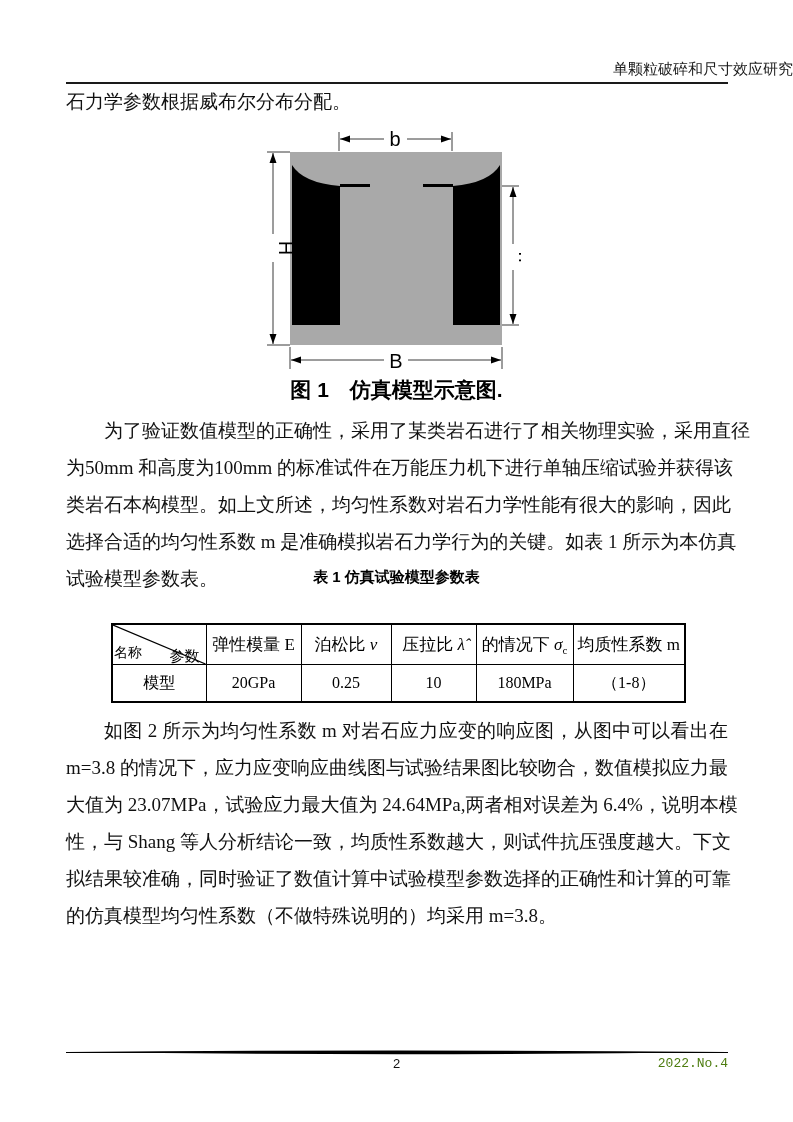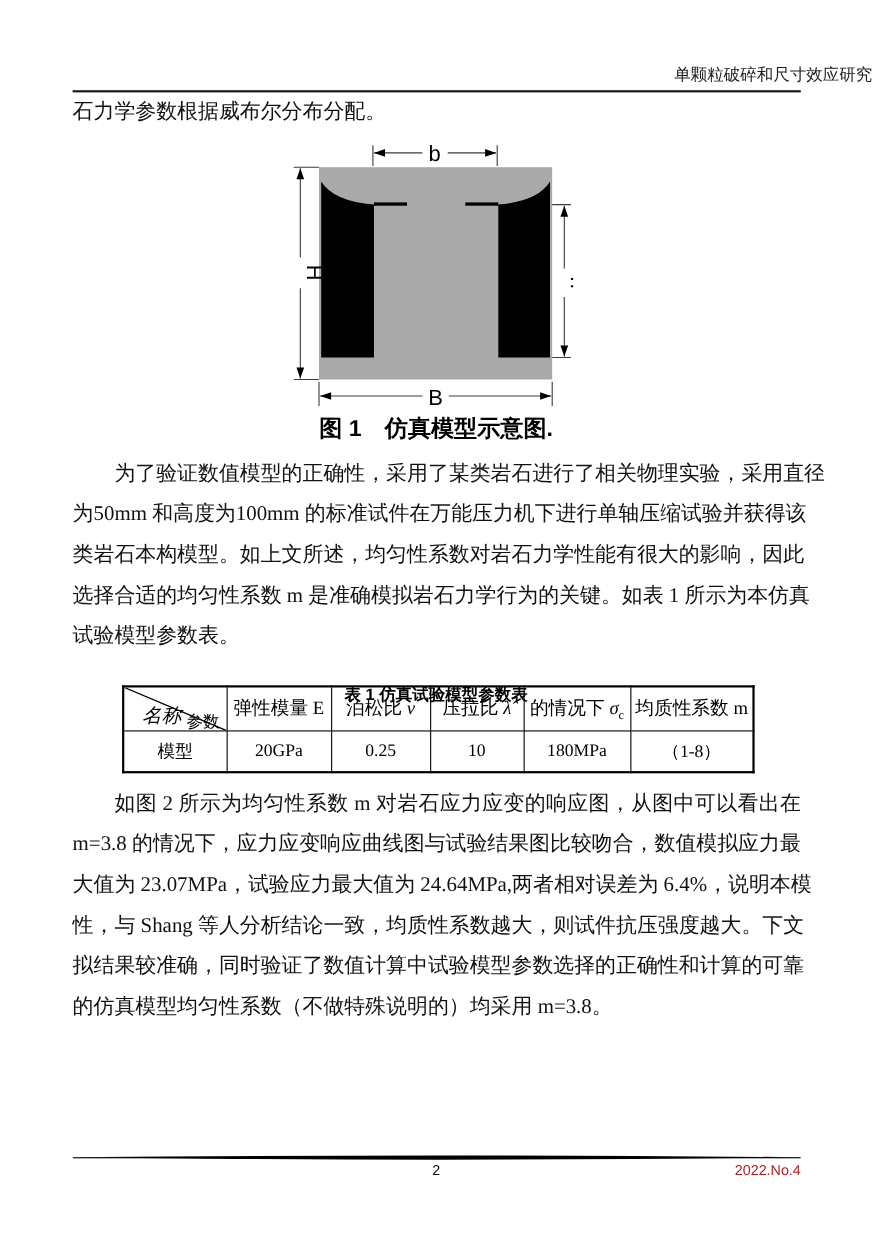--- a/index.html
+++ b/index.html
@@ -37,51 +37,51 @@
   .para .bline{
     height:37px;line-height:37px;white-space:nowrap;
     text-align:justify;text-align-last:justify;
   }
   .para .bline.last{text-align-last:left;white-space:normal;}
   .para .bline.indent{text-indent:2em;}
   #para1{top:412px;}
   #para2{top:712px;}
   
   .tbl-caption{
-    position:absolute;top:621px;left:0;right:0;text-align:center;
+    position:absolute;top:566px;left:0;right:0;text-align:center;
     font-family:"Liberation Sans","DejaVu Sans",sans-serif;
     font-weight:bold;font-size:15px;line-height:22px;color:#000;
   }
   .ptable{
     position:absolute;top:623px;left:111px;
     border-collapse:collapse;table-layout:fixed;
     font-size:17px;color:#000;
   }
   .ptable th,.ptable td{
     border:1px solid #000;text-align:center;vertical-align:middle;
     font-weight:normal;padding:0;
   }
   .ptable{border:2px solid #000;}
   .ptable tr.hrow th{height:39px;}
   .ptable tr.drow td{height:36px;font-size:16px;margin-top:40px;}
   .corner{position:relative;}
   .corner svg{position:absolute;left:0;top:0;width:100%;height:100%;}
   .corner .c-tr{position:absolute;top:2px;right:6px;font-size:15px;margin-top:20px;}
-  .corner .c-bl{position:absolute;bottom:2px;left:16px;font-size:18px;font-style:italic;}
+  .corner .c-bl{position:absolute;bottom:2px;left:1px;font-size:14px;}
   .sym{font-style:italic;font-family:"Liberation Serif","DejaVu Serif",serif;}
   .ptable sub{font-size:11px;}
   
   .ftr-rule{position:absolute;top:1050px;left:66px;width:662px;height:6px;}
   .ftr-page{
     position:absolute;top:1055px;left:0;right:0;text-align:center;
     font-family:"Liberation Sans","DejaVu Sans",sans-serif;font-size:13px;line-height:18px;color:#111;
   }
   .ftr-issue{
     position:absolute;top:1055px;right:65px;
-    font-family:Liberation Sans, sans-serif;font-size:13px;line-height:18px;color:#b91c1c;
+    font-family:Liberation Mono, monospace;font-size:13px;line-height:18px;color:#4d7c0f;
   }
 </style>
 </head>
 <body>
 
 <div class="page">
 
   <div class="hdr-title">单颗粒破碎和尺寸效应研究</div>
   <div class="hdr-rule"></div>
 

